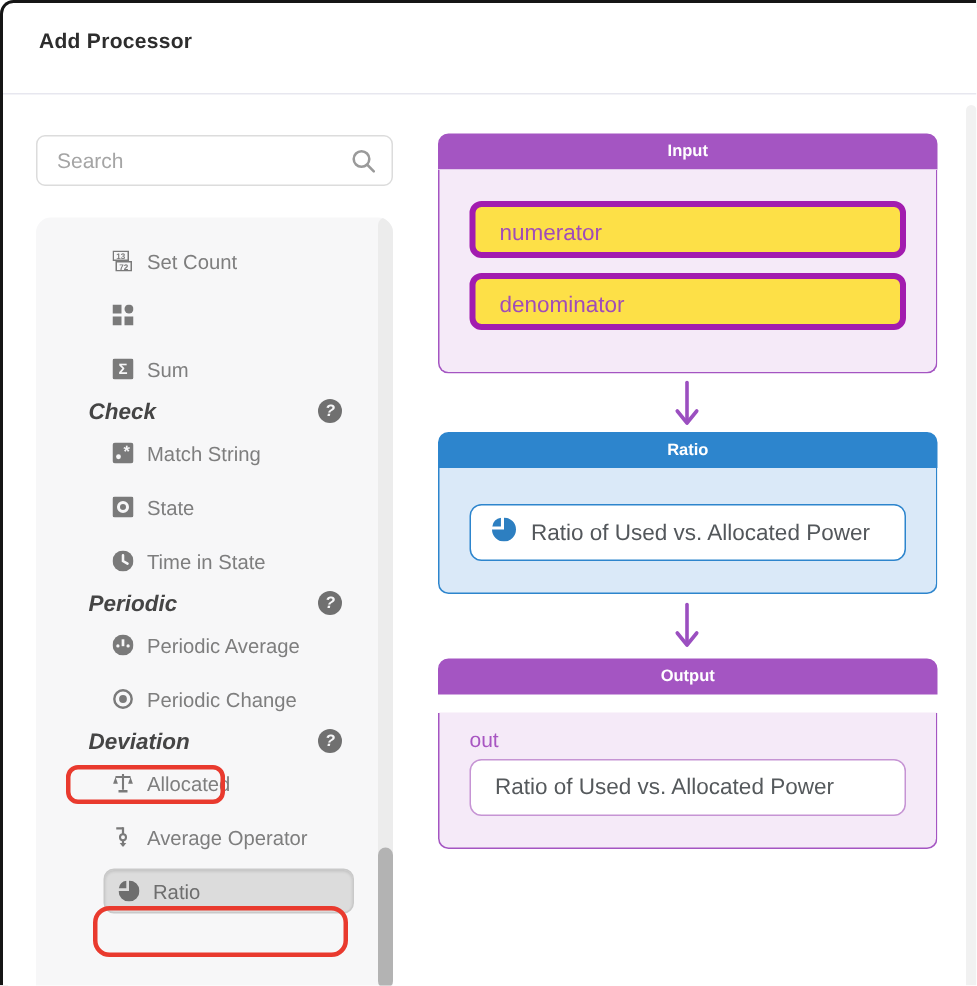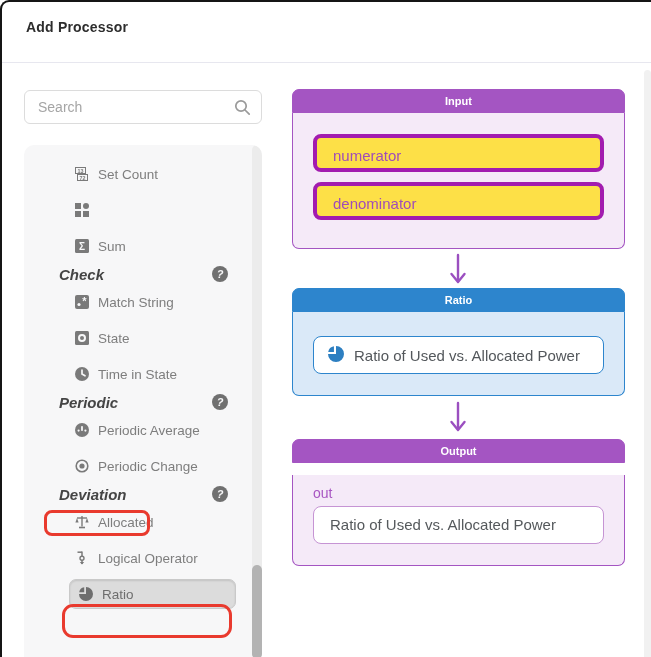--- a/index.html
+++ b/index.html
@@ -276,21 +276,21 @@
 
       <div class="row item">
         <span class="icn">
           <svg width="14" height="14" viewBox="0 0 14 14">
             <line x1="7" y1="0.5" x2="7" y2="13" stroke="#7a7a7a" stroke-width="1.5"></line>
             <line x1="2.5" y1="1.2" x2="7" y2="1.2" stroke="#7a7a7a" stroke-width="1.5"></line>
             <circle cx="7" cy="7.2" r="2" fill="#f7f7f8" stroke="#7a7a7a" stroke-width="1.4"></circle>
             <path d="M4.8 11 L7 13.6 L9.2 11 Z" fill="#7a7a7a"></path>
           </svg>
         </span>
-        <span class="label">Logical Operator</span>
+        <span class="label">Average Operator</span>
       </div>
 
       <div class="row item selected">
         <div class="selected-pill">
           <span class="icn">
             <svg width="14" height="14" viewBox="0 0 14 14">
               <path d="M7 7 L7 0 A7 7 0 1 1 0 7 Z" fill="#6e6e6e"></path>
               <path d="M5.6 5.6 L5.6 0.6 A6 6 0 0 0 0.6 5.6 Z" fill="#6e6e6e" transform="translate(-0.4,-0.4)"></path>
             </svg>
           </span>

